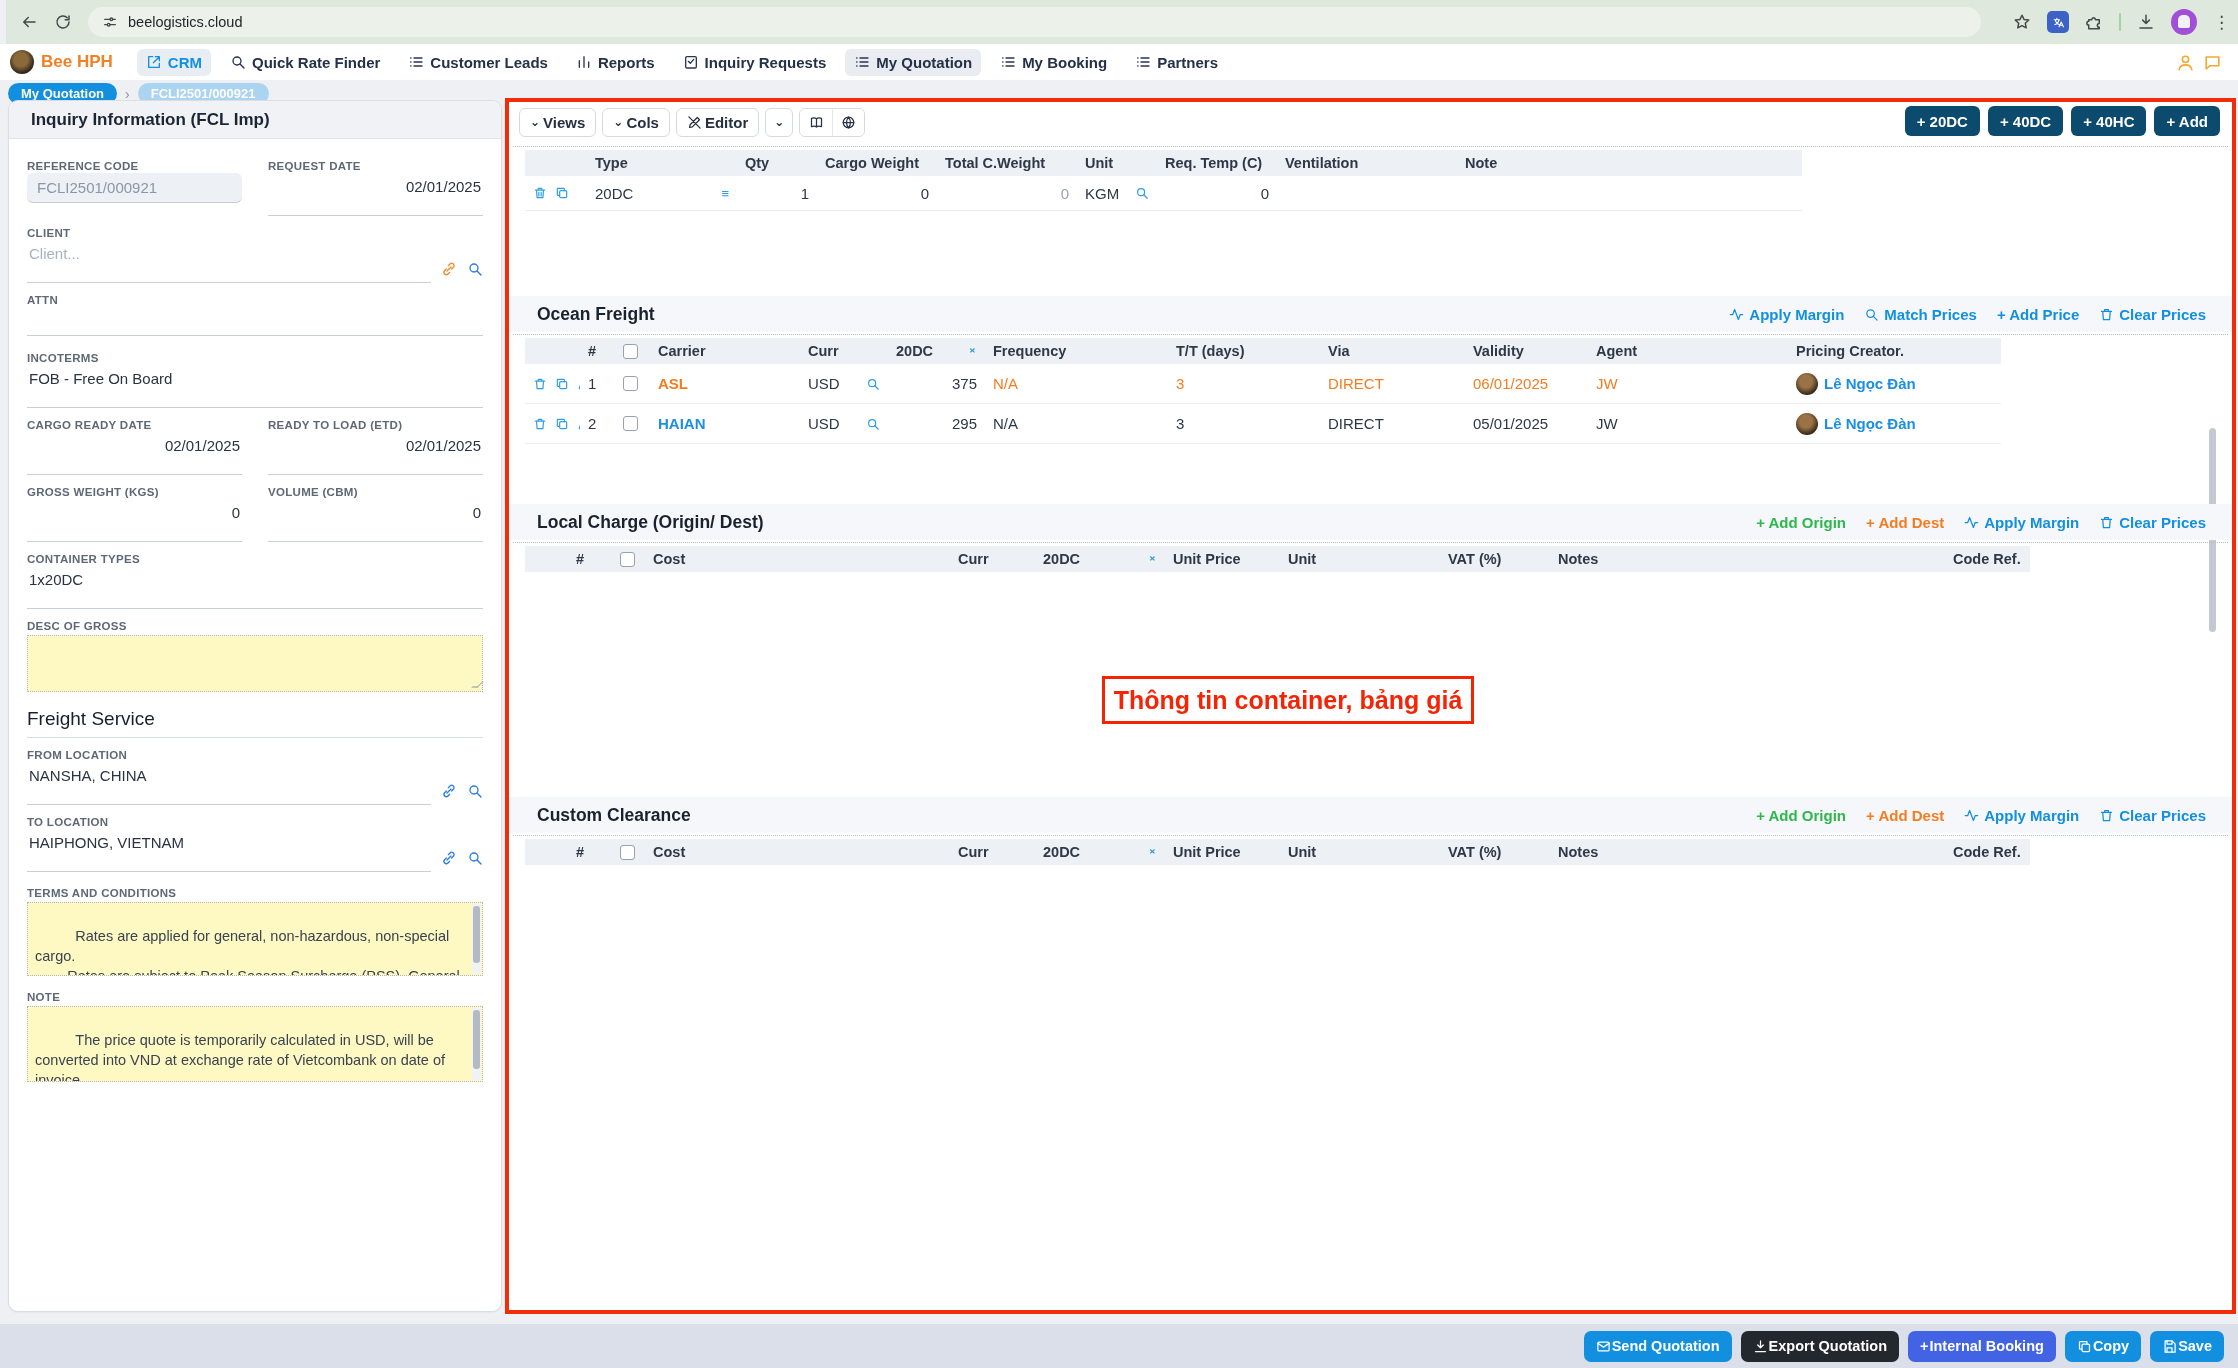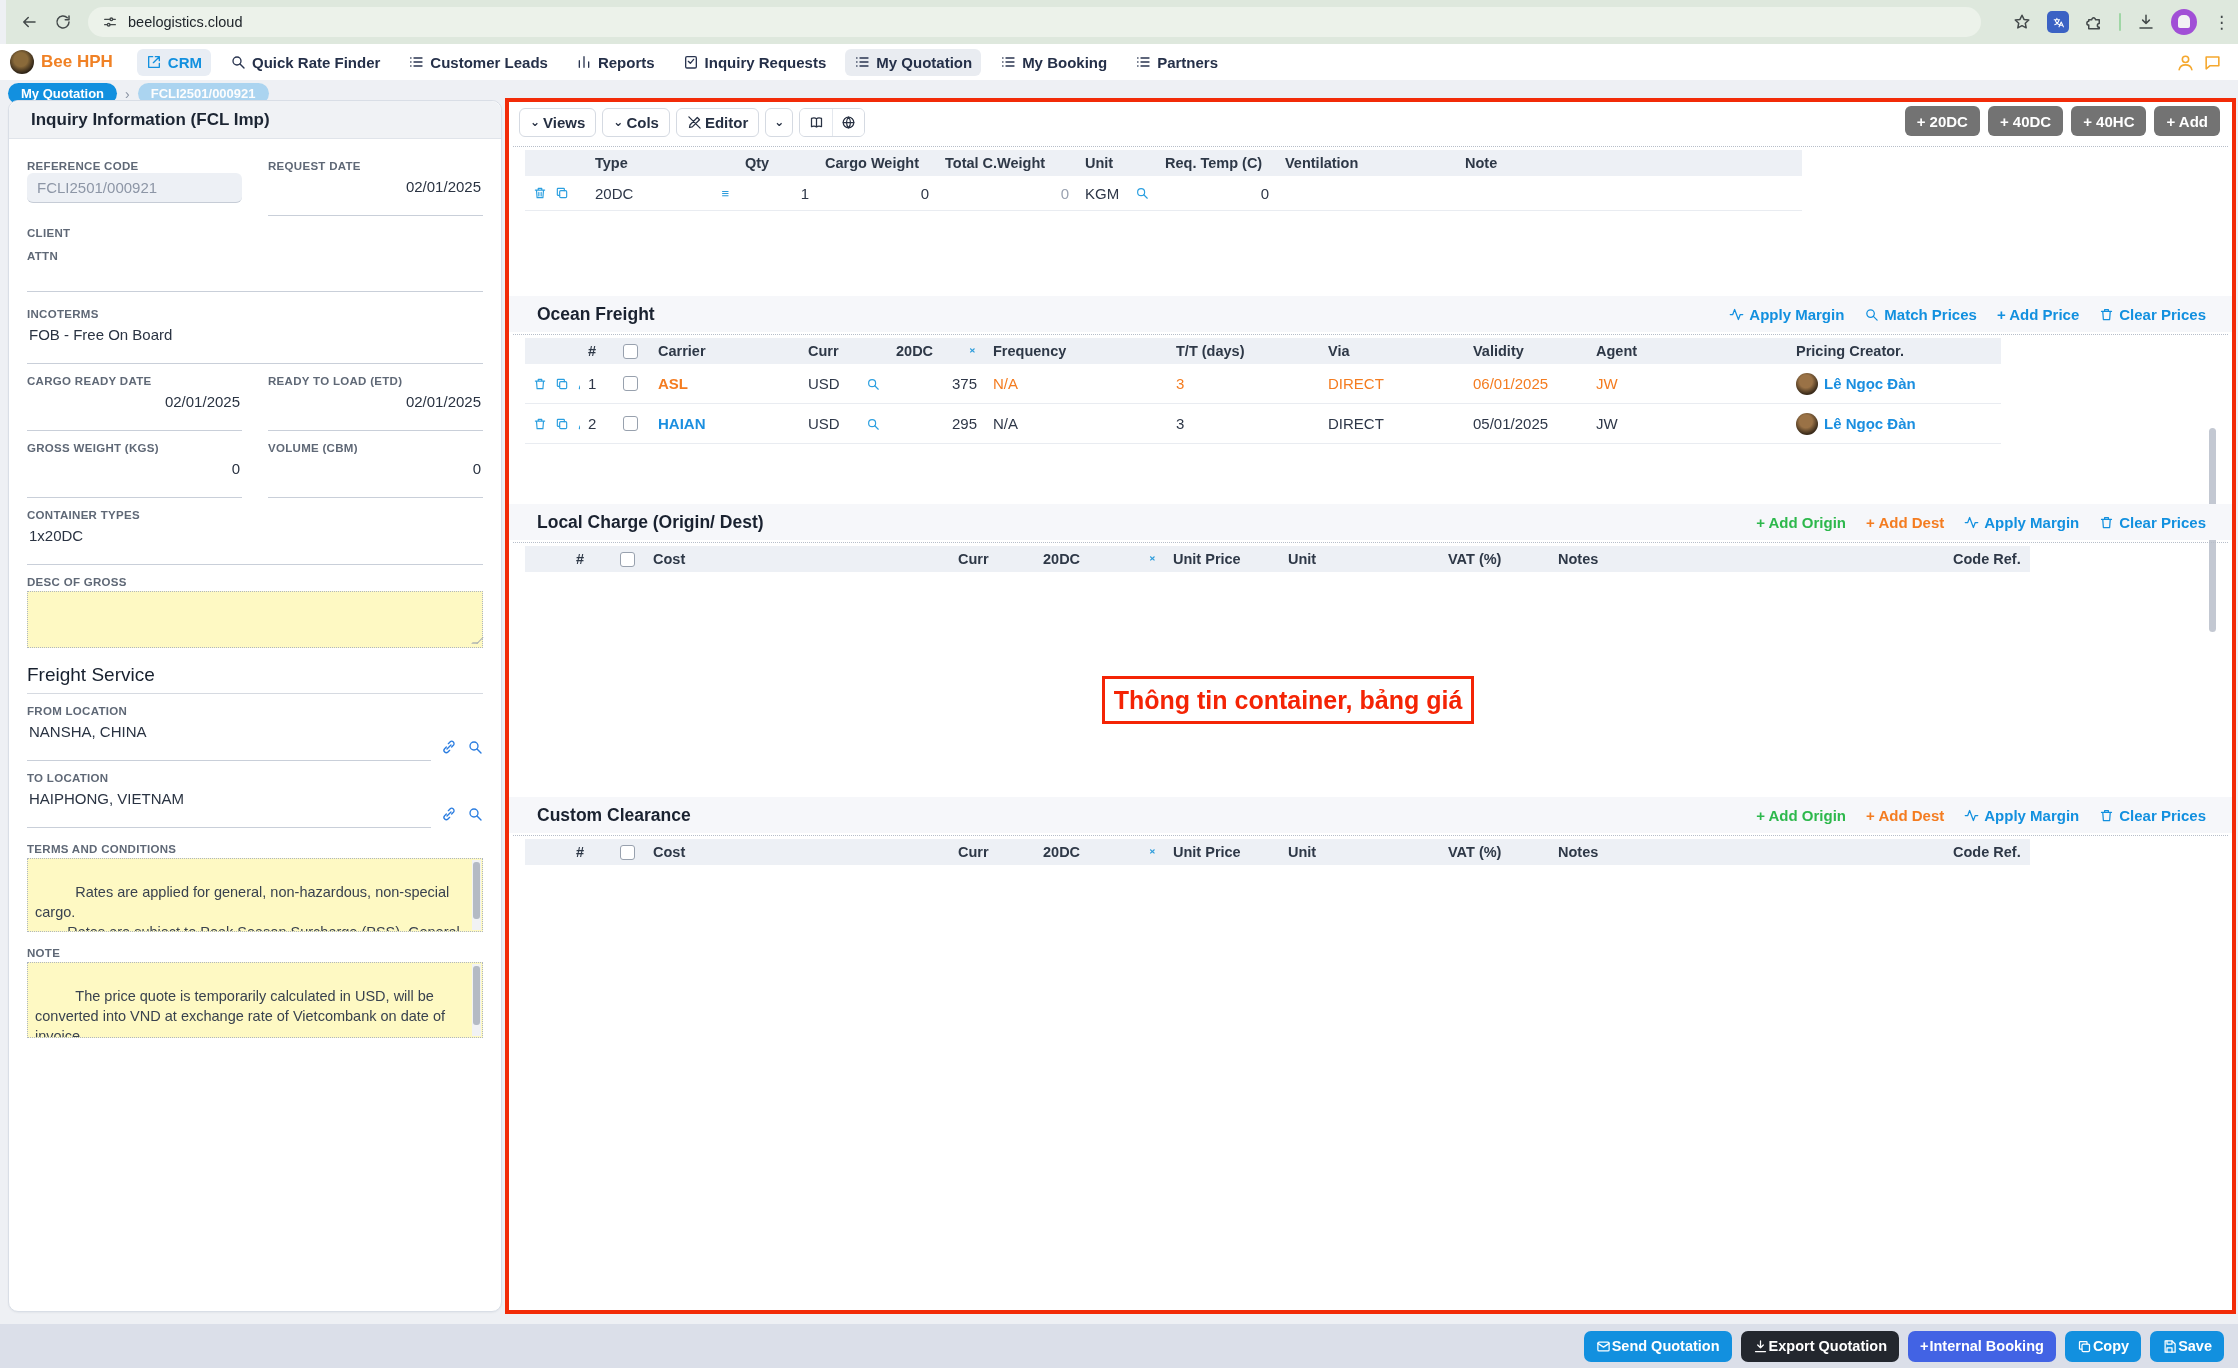--- a/index.html
+++ b/index.html
@@ -68,21 +68,21 @@
   .abs { position:absolute; }
 
   .rp-toolbar { left:10px; top:6px; display:flex; gap:6px; align-items:center; }
   .tb-btn { display:flex; align-items:center; gap:3px; background:#fff; border:1px solid #d5dae2; border-radius:6px; padding:0 10px; height:29px; font-size:15px; font-weight:700; color:#252f42; cursor:pointer; }
   .tb-btn .chev { font-size:12px; color:#252f42; margin-top:-2px; }
   .tb-btn .ticon { width:15px; height:15px; }
   .tb-group { display:flex; border:1px solid #d5dae2; border-radius:6px; overflow:hidden; }
   .tb-group .cell { display:flex; align-items:center; justify-content:center; width:32px; height:27px; background:#fff; cursor:pointer; color:#2a3344; }
   .tb-group .cell + .cell { border-left:1px solid #e4e8ee; }
   .rp-addbtns { right:12px; top:4px; display:flex; gap:8px; }
-  .blue-btn { background:#737373; color:#fff; border:none; border-radius:6px; height:30px; padding:0 12px; font-size:15px; font-weight:700; cursor:pointer; font-family:inherit; }
+  .blue-btn { background:#0c4a6e; color:#fff; border:none; border-radius:6px; height:30px; padding:0 12px; font-size:15px; font-weight:700; cursor:pointer; font-family:inherit; }
   .dotted-sep { border-top:1px dotted #b7bec9; height:0; }
 
   
   .grid { display:grid; }
   .gh { background:#edf0f5; font-size:14.5px; font-weight:700; color:#2e3847; padding:5px 8px; display:flex; align-items:center; gap:6px; }
   .gc { font-size:15px; color:#2e3748; padding:0 8px; display:flex; align-items:center; border-bottom:1px solid #e9ecf1; background:#fff; gap:6px; }
   .gc.r, .gh.r { justify-content:flex-end; }
   .row-icons { display:flex; gap:8px; align-items:center; color:#2b9fe0; }
   .row-icons .ricon { width:14px; height:14px; cursor:pointer; }
   .cb { width:15px; height:15px; border:1.5px solid #98a1ae; border-radius:3px; background:#fff; cursor:pointer; }
@@ -274,20 +274,34 @@
           <div class="ref-input">FCLI2501/000921</div>
         </div>
         <div class="f-col">
           <div class="f-label">REQUEST DATE</div>
           <div class="f-value right">02/01/2025</div>
         </div>
       </div>
 
       <div class="f-block">
         <div class="f-label">CLIENT</div>
+        <div class="field-with-icons">
+          <div class="f-value placeholder">Client...</div>
+          <span class="mini-link">
+              <svg viewBox="0 0 24 24">
+                <path d="M9 15l6-6M8 12l-2.5 2.5a3.5 3.5 0 0 0 5 5L13 17M16 12l2.5-2.5a3.5 3.5 0 0 0-5-5L11 7"></path>
+              </svg>
+            </span>
+          <span class="mini-search">
+              <svg viewBox="0 0 24 24">
+                <circle cx="10.5" cy="10.5" r="6"></circle>
+                <path d="M15 15l6 6"></path>
+              </svg>
+            </span>
+        </div>
       </div>
 
       <div class="f-block">
         <div class="f-label">ATTN</div>
         <div class="f-value"></div>
       </div>
 
       <div class="f-block" style="margin-top:16px">
         <div class="f-label">INCOTERMS</div>
         <div class="f-value">FOB - Free On Board</div>

